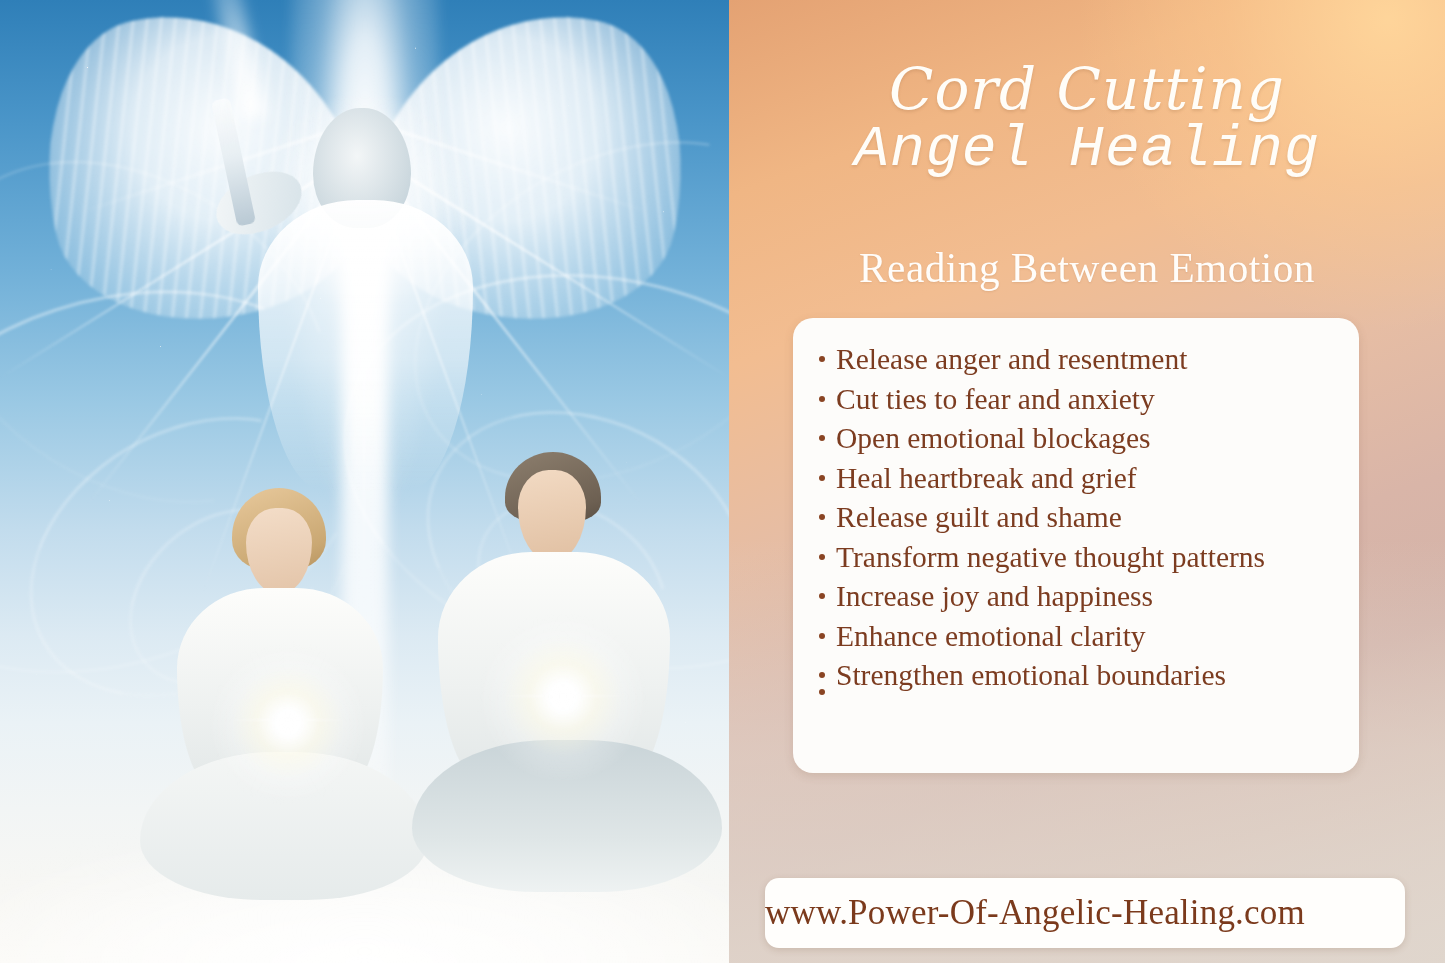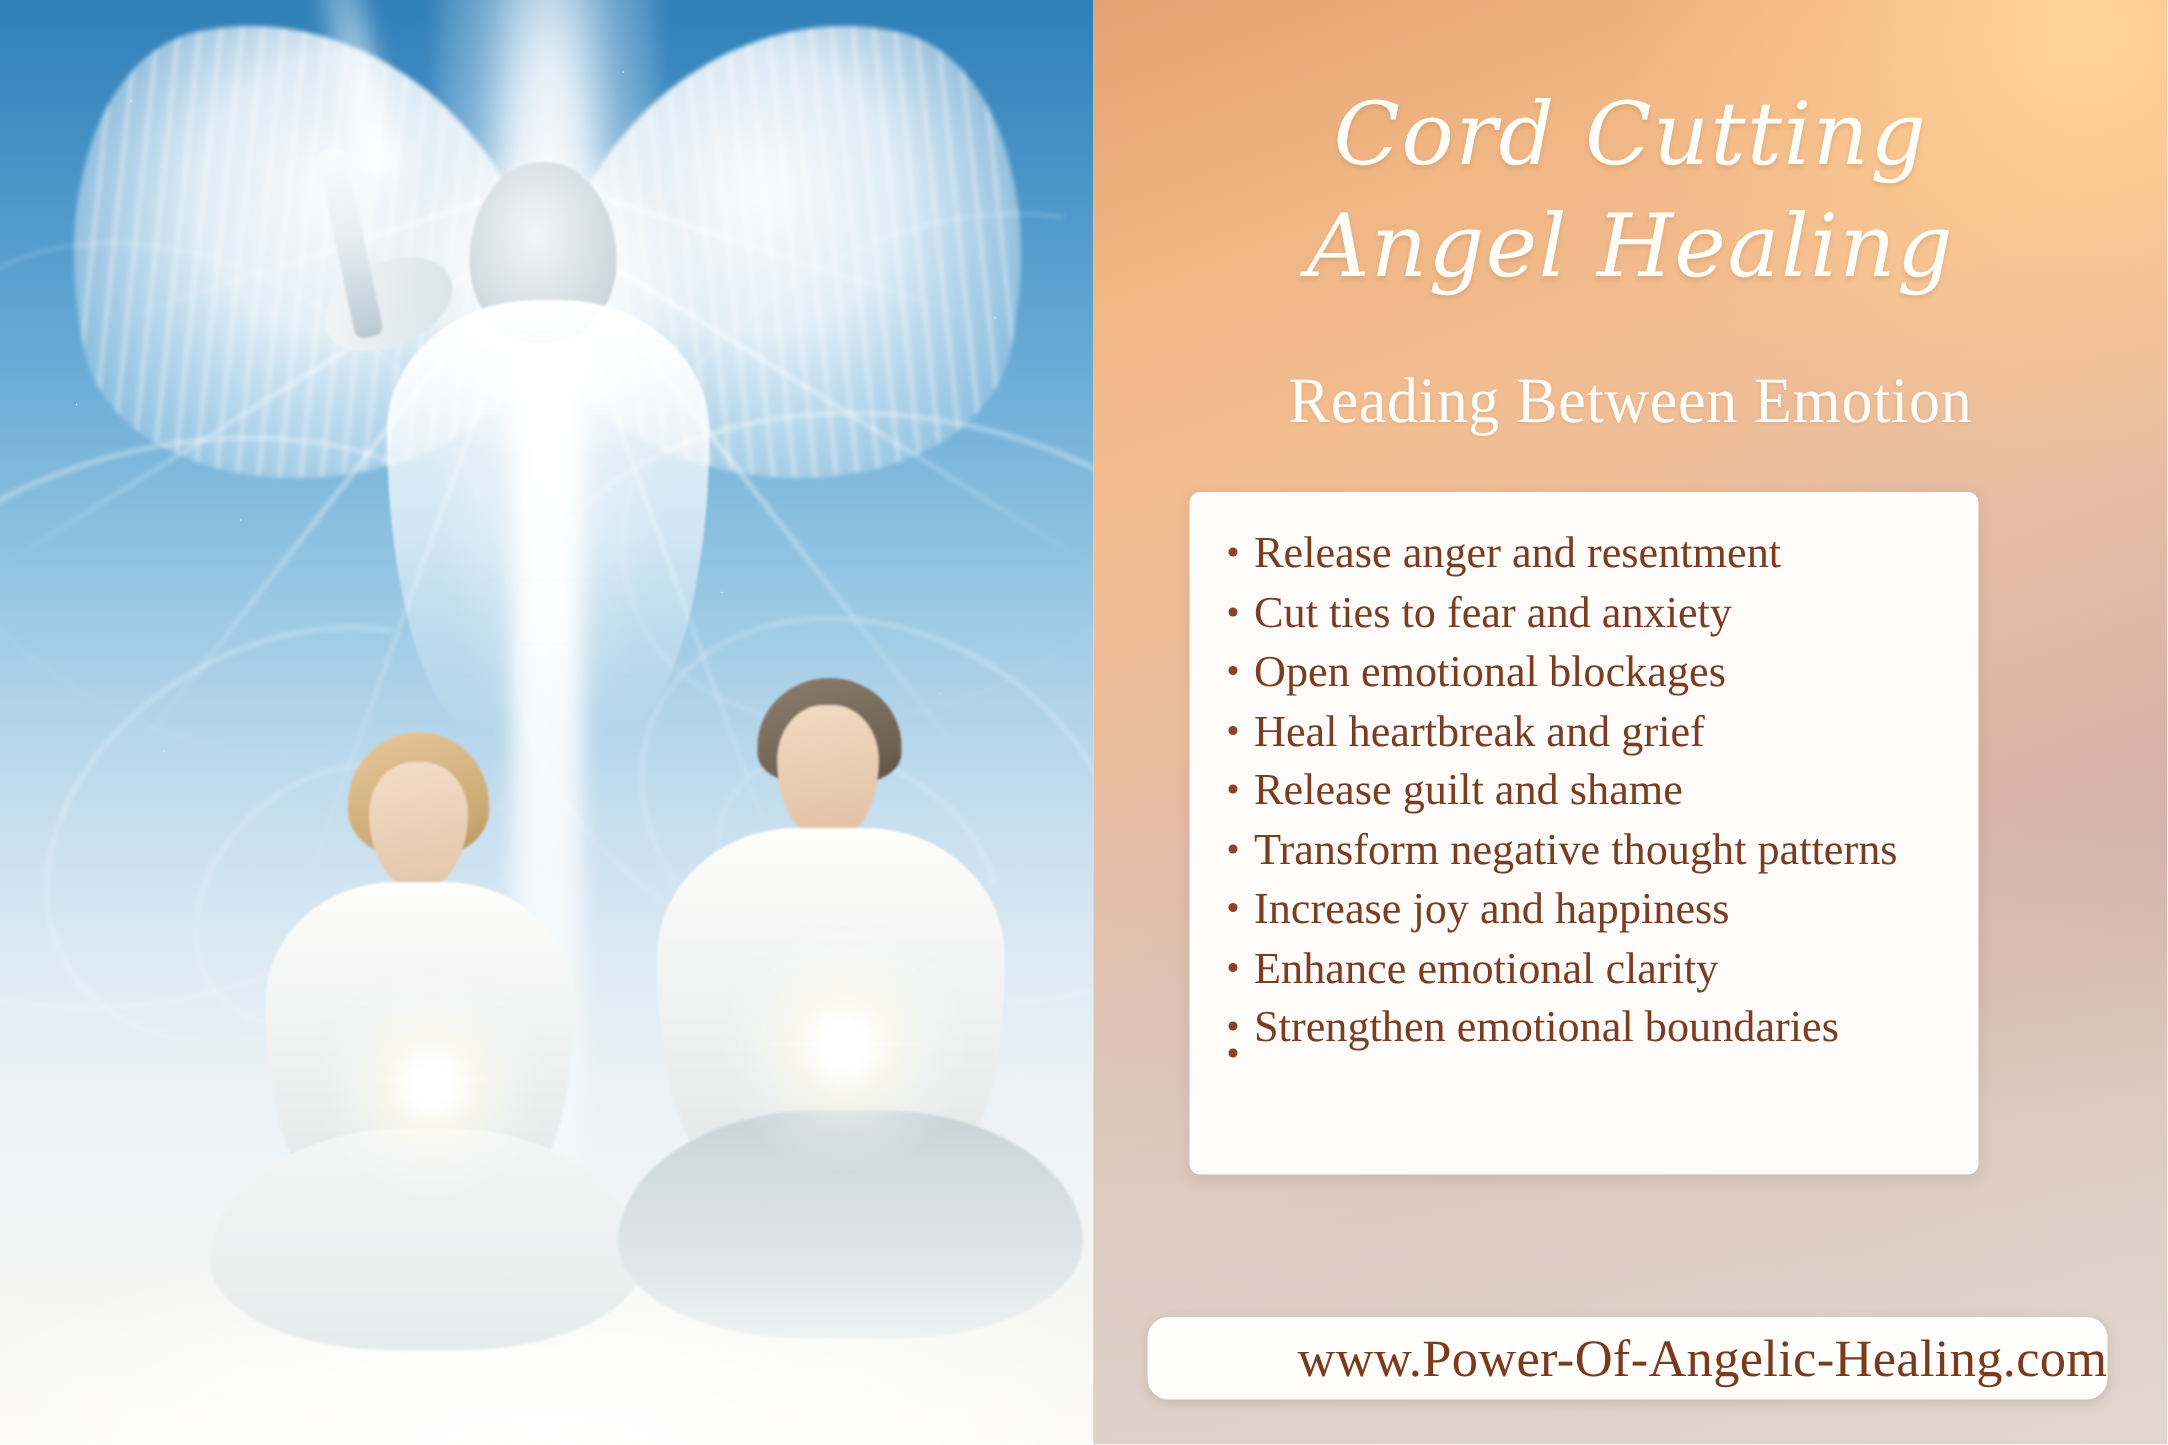--- a/index.html
+++ b/index.html
@@ -193,44 +193,44 @@
     font-family: "DejaVu Serif", serif;
     font-style: italic;
     font-weight: 400;
     font-size: 58px;
     line-height: 0.98;
     color: #fffdf8;
     letter-spacing: 1px;
     text-shadow: 0 2px 3px rgba(150,100,60,.22);
   }
   .title .ln { display: block; }
-  .title .ln2 { margin-top: 18px; }
+  .title .ln2 { margin-top: 4px; font-family: Liberation Mono, monospace; }
 
   .subtitle {
     position: absolute;
     left: 0; right: 0;
     top: 243px;
     text-align: center;
     font-family: "Liberation Serif", serif;
     font-weight: 400;
     font-size: 43px;
     letter-spacing: 0.5px;
     color: #fffdfa;
     transform: scaleX(0.96);
     text-shadow: 0 1px 2px rgba(150,100,60,.18);
   }
 
   .benefit-card {
     position: absolute;
     left: 64px;
-    top: 328px;
-    width: 526px;
+    top: 318px;
+    width: 566px;
     height: 455px;
     background: #fdfcfa;
-    border-radius: 7px;
+    border-radius: 20px;
     box-shadow: 0 3px 10px rgba(120,80,55,.16);
     box-sizing: border-box;
     padding: 22px 26px 16px 26px;
   }
   .benefit-list {
     list-style: none;
     margin: 0;
     padding: 0;
   }
   .benefit-list li {
@@ -263,27 +263,27 @@
     color: #fffdf8;
     letter-spacing: .5px;
     text-shadow: 0 2px 3px rgba(140,100,75,.25);
   }
 
   .url-bar {
     position: absolute;
     left: 36px;
     top: 878px;
     width: 640px;
-    height: 55px;
+    height: 70px;
     background: #fffefc;
     border-radius: 14px;
     box-shadow: 0 2px 7px rgba(120,85,60,.2);
     display: flex;
     align-items: center;
-    justify-content: flex-end;
+    justify-content: flex-start;
   }
   .url-text {
     font-family: "Liberation Serif", serif;
     font-size: 35px;
     color: #7b3a1c;
     letter-spacing: .2px;
     white-space: nowrap;
   }
 </style>
 </head>

